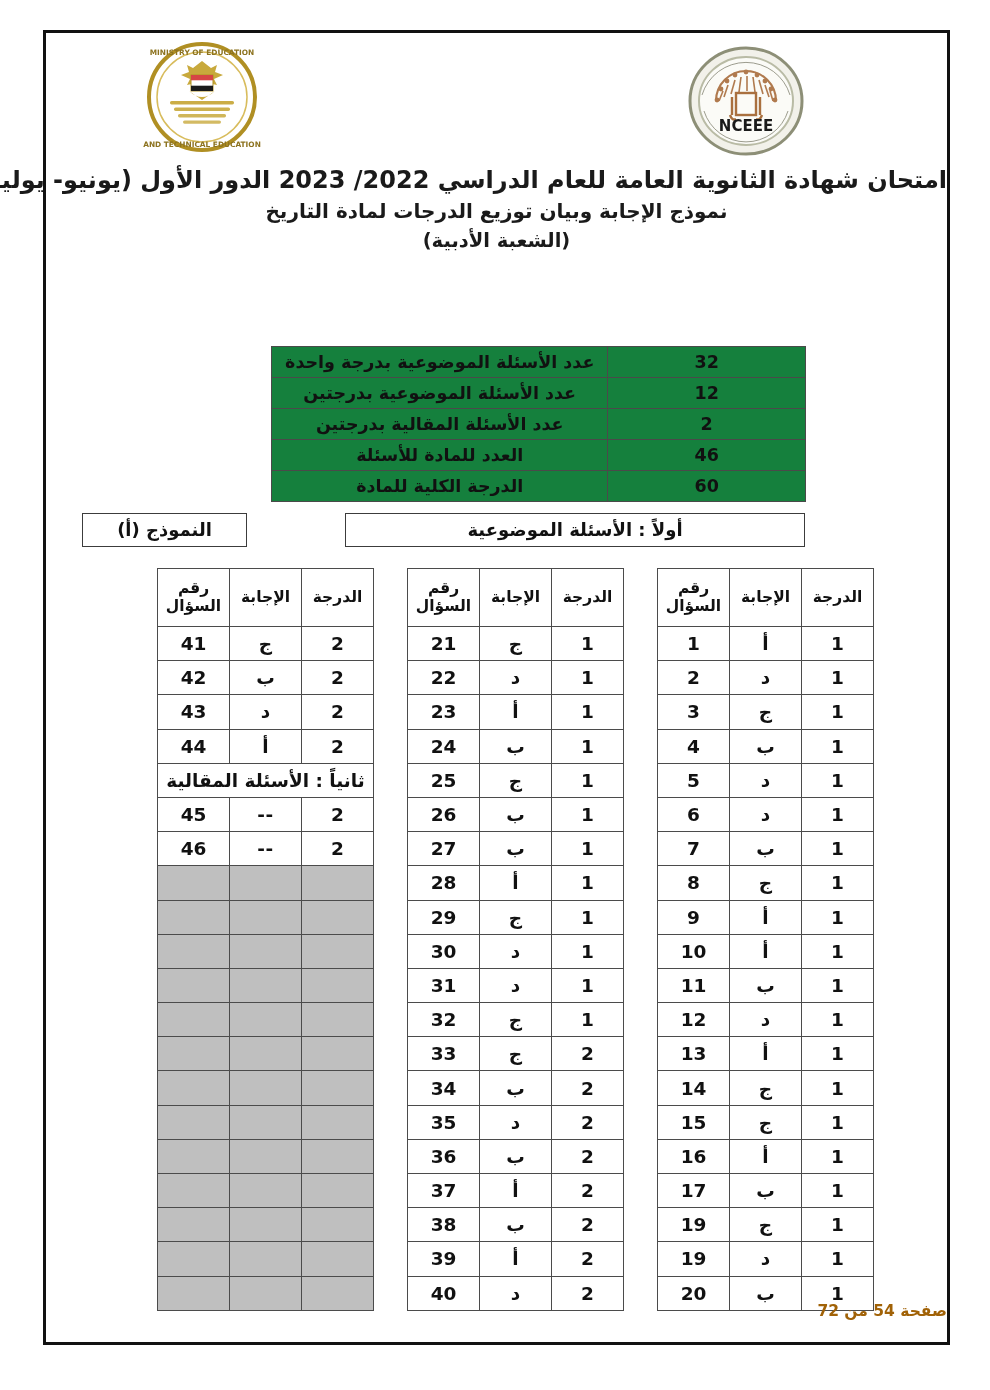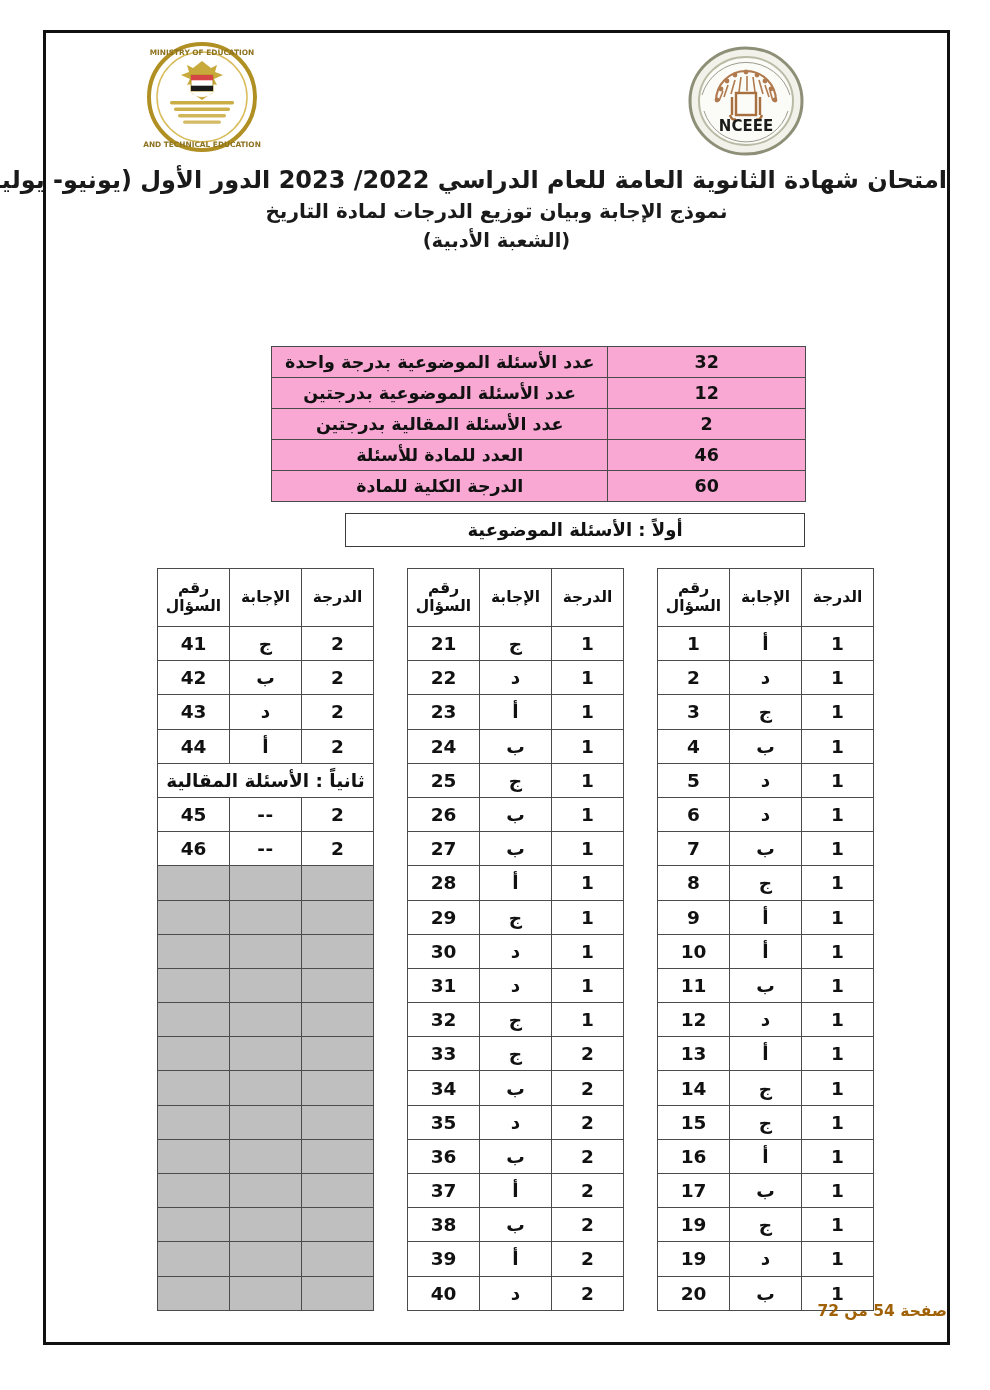--- a/index.html
+++ b/index.html
@@ -84,21 +84,21 @@
     width: 100%;
     direction: rtl;
   }
   table.summary td {
     border: 1px solid #4a4a4a;
     height: 30px;
     font-size: 17.5px;
     font-weight: bold;
     color: #111;
     padding: 0 10px;
-    background: #f9a8d4;
+    background: #15803d;
   }
   table.summary td.label {
     text-align: center;
     width: 63%;
   }
   table.summary td.value {
     text-align: center;
     width: 37%;
     font-family: "DejaVu Sans", "Liberation Sans", sans-serif;
   }
@@ -313,20 +313,21 @@
           <tr>
             <td class="value">60</td>
             <td class="label">الدرجة الكلية للمادة</td>
           </tr>
         </tbody>
     </table>
   </div>
 
   <div class="band-row">
     <div class="band band-objective">أولاً : الأسئلة الموضوعية</div>
+    <div class="band band-model">النموذج (أ)</div>
   </div>
 
   <div class="ans-tables">
 
     <table class="ans t1">
       <colgroup>
           <col class="c-d">
           <col class="c-a">
           <col class="c-q">
         </colgroup>

